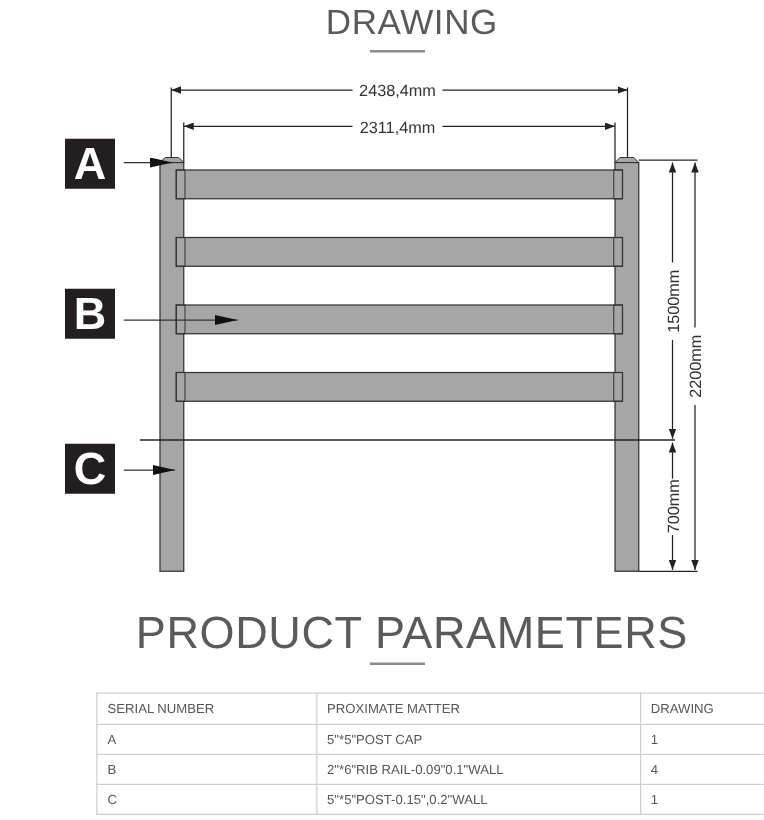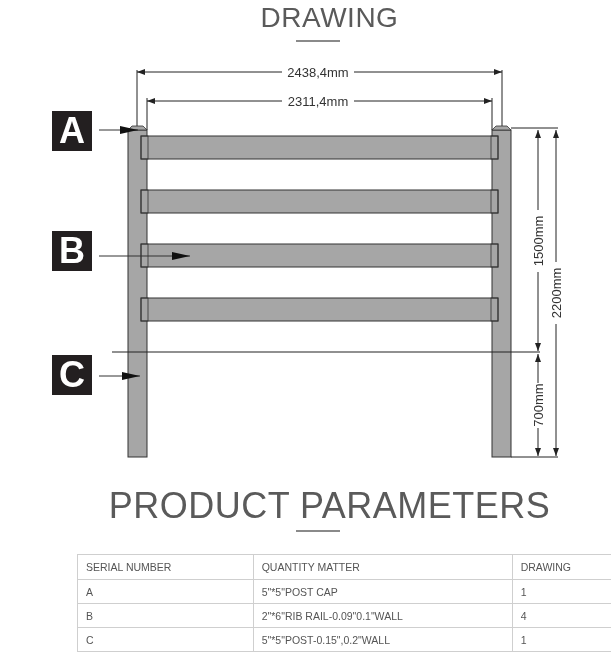--- a/index.html
+++ b/index.html
@@ -119,21 +119,21 @@
 <div class="label-box lb-b">B</div>
 <div class="label-box lb-c">C</div>
 
 <h2 class="section-title title-params">PRODUCT PARAMETERS</h2>
 <div class="underline ul-2"></div>
 
 <table class="params">
   <thead>
     <tr>
       <th class="c1">SERIAL NUMBER</th>
-      <th class="c2">QUANTITY MATTER</th>
+      <th class="c2">PROXIMATE MATTER</th>
       <th class="c3">DRAWING</th>
     </tr>
   </thead>
   <tbody>
     <tr>
       <td>A</td>
       <td>5"*5"POST CAP</td>
       <td>1</td>
     </tr>
     <tr>

